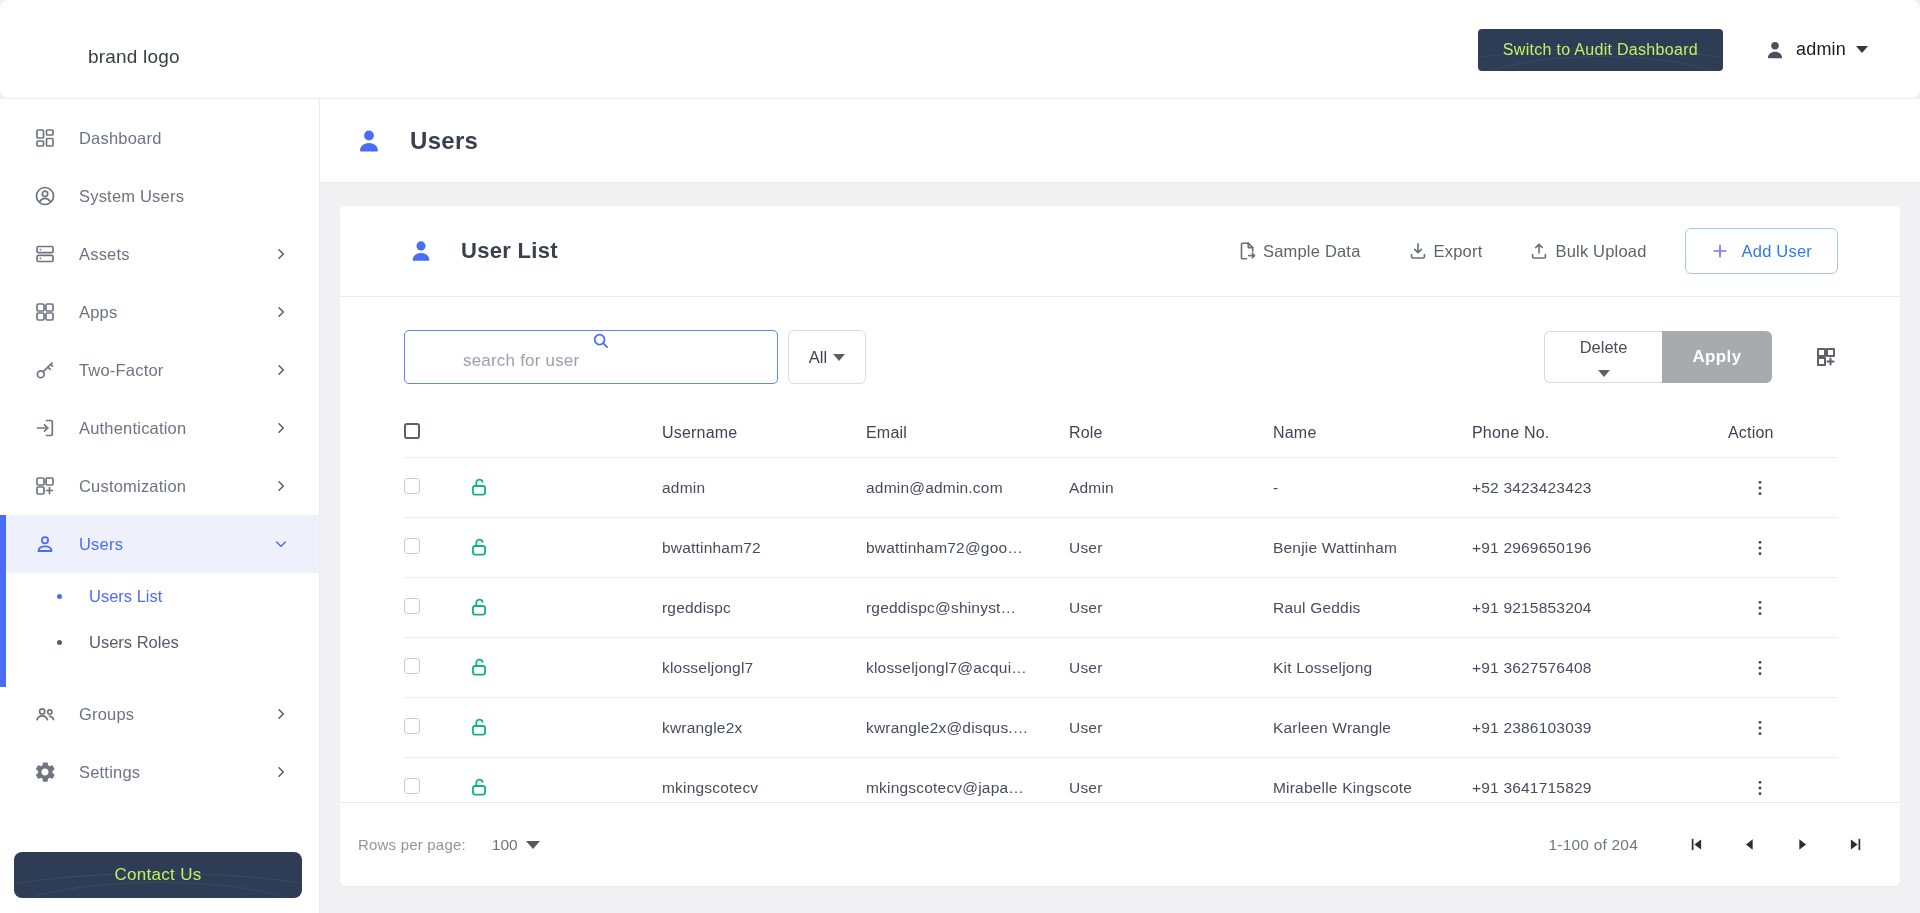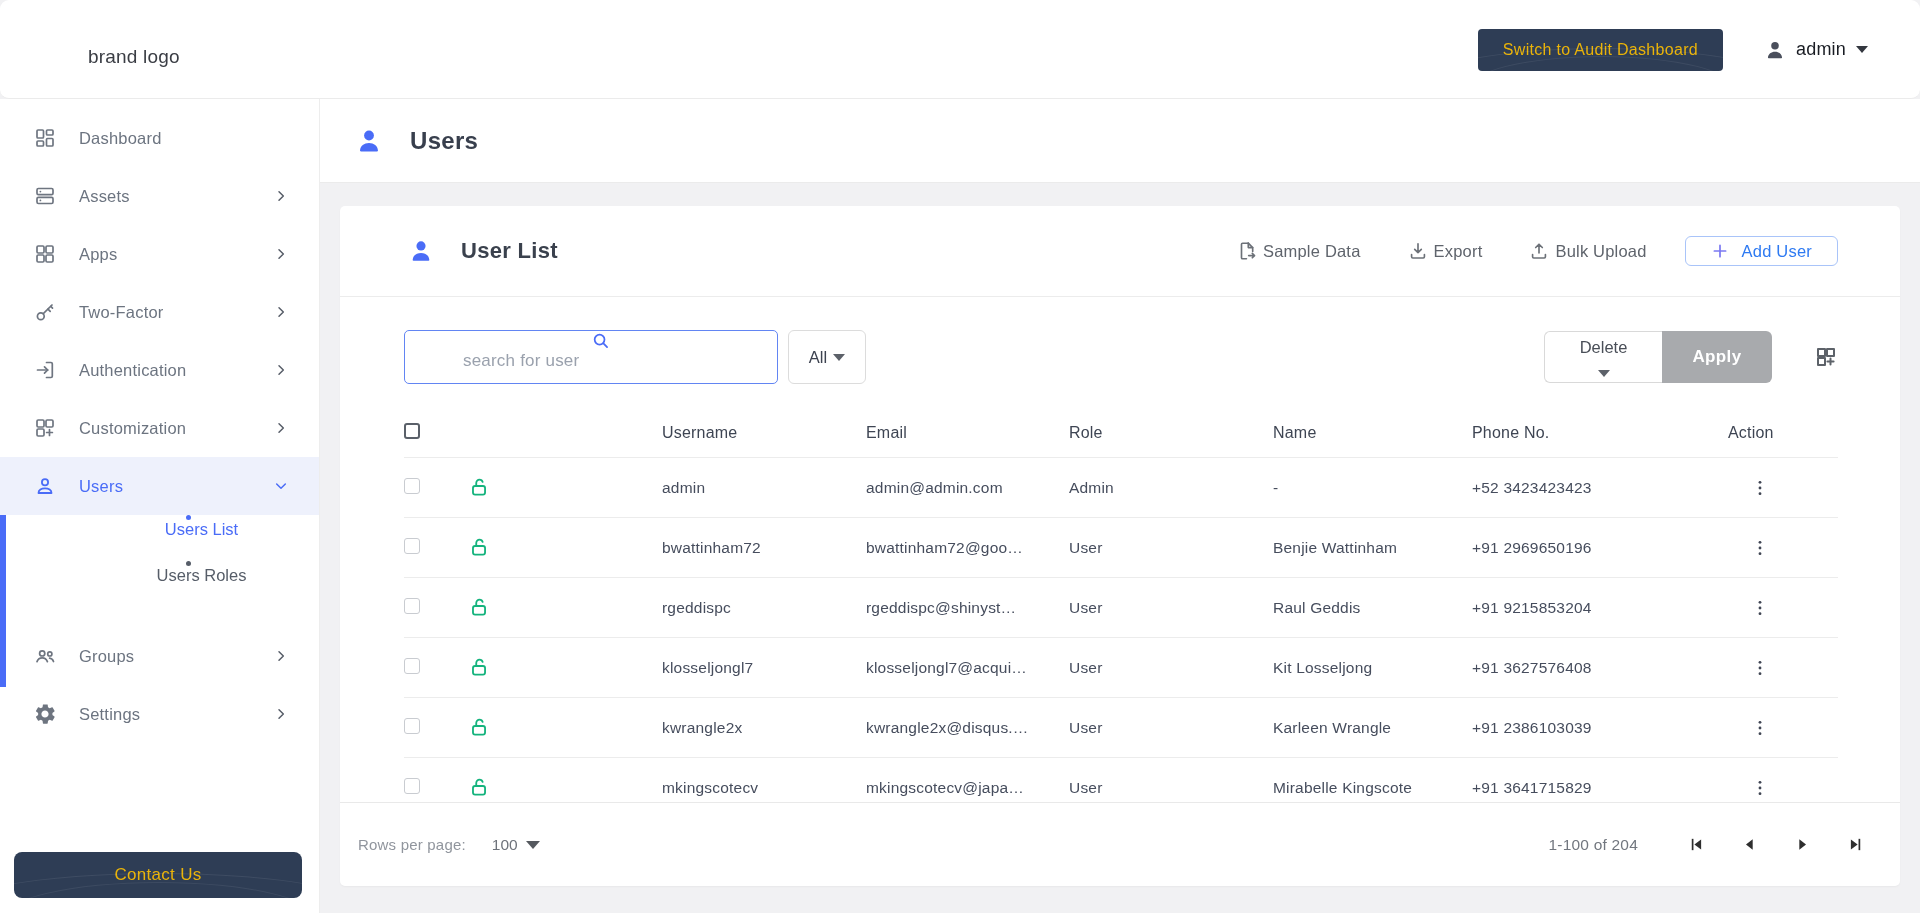--- a/index.html
+++ b/index.html
@@ -3,38 +3,38 @@
 <meta charset="utf-8">
 <style>
   * { margin:0; padding:0; box-sizing:border-box; }
   html,body { width:1920px; height:913px; overflow:hidden; }
   body { font-family:"Liberation Sans", sans-serif; background:#f1f1f3; position:relative; color:#464d5d; }
   svg { display:block; }
 
   
   .topbar { position:absolute; top:0; left:0; right:0; height:99px; background:#fff; border-bottom:1px solid #ebebeb; z-index:5;border-radius:9px; }
   .brand { position:absolute; left:88px; top:46px; font-size:19px; color:#3a3d44; letter-spacing:.2px; }
-  .navy-btn { position:relative; overflow:hidden; background:#2e3d55; color:#eab308; border:none; border-radius:4px; cursor:pointer; font-family:inherit; }
+  .navy-btn { position:relative; overflow:hidden; background:#2e3d55; color:#bef264; border:none; border-radius:4px; cursor:pointer; font-family:inherit; }
   .navy-btn::before { content:""; position:absolute; left:-25%; top:45%; width:150%; height:170%; border-radius:50%; border:1px solid rgba(255,255,255,.08); }
   .navy-btn::after { content:""; position:absolute; left:-5%; top:65%; width:110%; height:160%; border-radius:50%; border:1px solid rgba(255,255,255,.07); }
   .switch-btn { position:absolute; right:197px; top:29px; height:42px; padding:0 25px; font-size:16px; letter-spacing:.3px; display:flex; align-items:center; }
   .user-menu { position:absolute; right:52px; top:0; height:99px; display:flex; align-items:center; gap:10px; cursor:pointer; }
   .user-menu .uname { font-size:18px; color:#191c23; font-weight:500; letter-spacing:.2px; }
 
   
   .sidebar { position:absolute; top:99px; left:0; bottom:0; width:320px; background:#fff; border-right:1px solid #ededed; z-index:4; }
   .nav { padding-top:10px; position:relative; }
   .nav-item { height:58px; display:flex; align-items:center; padding:0 30px 0 33px; color:#6c7480; font-size:16.5px; letter-spacing:.2px; cursor:pointer; position:relative; }
   .nav-item .ic { width:24px; height:24px; color:#6e7580; flex:0 0 24px; }
   .nav-item .lbl { margin-left:22px; }
   .nav-item .chev { margin-left:auto; width:16px; height:16px; color:#565c67; }
   .nav-item.active { background:#eef1fc; color:#4a6cf7; }
   .nav-item.active .ic, .nav-item.active .chev { color:#4a6cf7; }
   .active-bar { position:absolute; left:0; top:416px; width:6px; height:172px; background:#4a6cf7; z-index:2; }
-  .sub-item { height:46px; display:flex; align-items:center; padding-left:57px; font-size:16.5px; color:#565d68; cursor:pointer;flex-direction:column; }
+  .sub-item { height:46px; display:flex; align-items:center; padding-left:57px; font-size:16.5px; color:#565d68; cursor:pointer; }
   .sub-item .dot { width:5px; height:5px; border-radius:50%; background:#565d68; }
   .sub-item .lbl { margin-left:27px; }
   .sub-item.active { color:#4a6cf7; }
   .sub-item.active .dot { background:#4a6cf7; }
   .nav-gap { height:20px; }
   .contact-btn { position:absolute; left:14px; bottom:15px; width:288px; height:46px; border-radius:8px; font-size:17px; letter-spacing:.3px; display:flex; align-items:center; justify-content:center; }
 
   
   .main { position:absolute; left:320px; top:99px; right:0; bottom:0; background:#f1f1f3; }
   .page-titlebar { height:84px; background:#fff; border-bottom:1px solid #ebebeb; display:flex; align-items:center; padding-left:35px; }
@@ -42,21 +42,21 @@
   .page-title { margin-left:27px; font-size:24px; font-weight:600; color:#383f4d; letter-spacing:.3px; }
 
   .card { position:absolute; left:20px; right:20px; top:107px; height:680px; background:#fff; border-radius:5px; box-shadow:0 1px 2px rgba(0,0,0,.04); }
 
   .card-head { height:91px; border-bottom:1px solid #ececec; display:flex; align-items:center; padding:0 62px 0 68px; }
   .card-head .ic { width:26px; height:26px; color:#4a6cf7; }
   .card-title { margin-left:27px; font-size:22px; font-weight:600; color:#3a414d; letter-spacing:.3px; }
   .head-actions { margin-left:auto; display:flex; align-items:center; }
   .tool-link { display:flex; align-items:center; gap:5px; color:#5f646c; font-size:16.5px; letter-spacing:.2px; cursor:pointer; margin-left:46px; background:none; border:none; font-family:inherit; }
   .tool-link .ic { width:22px; height:22px; color:#6c7178; }
-  .add-user-btn { margin-left:38px; height:30px; padding:0 25px; background:#fff; border:1px solid #a9c4f9; border-radius:6px; display:flex; align-items:center; gap:13px; color:#2e7af2; font-size:16.5px; letter-spacing:.2px; cursor:pointer; font-family:inherit; }
+  .add-user-btn { margin-left:38px; height:46px; padding:0 25px; background:#fff; border:1px solid #a9c4f9; border-radius:6px; display:flex; align-items:center; gap:13px; color:#2e7af2; font-size:16.5px; letter-spacing:.2px; cursor:pointer; font-family:inherit; }
   .add-user-btn .plus { width:18px; height:18px; color:#7b79f2; }
 
   .toolbar { display:flex; align-items:center; padding:33px 62px 0 64px; }
   .searchbox { width:374px; height:54px; border:1px solid #6285f3; border-radius:5px; display:flex; align-items:center; padding-left:20px;flex-direction:column; }
   .searchbox .ic { width:20px; height:20px; color:#4a6cf7; flex:0 0 20px; }
   .searchbox input { border:none; outline:none; margin-left:14px; font-size:17px; color:#333; width:290px; font-family:inherit; letter-spacing:.2px; }
   .searchbox input::placeholder { color:#9aa1ad; }
   .select-box { margin-left:10px; height:54px; min-width:78px; border:1px solid #dcdcdc; border-radius:6px; display:flex; align-items:center; justify-content:center; gap:6px; font-size:16.5px; color:#3d4350; cursor:pointer; padding:0 14px; }
   .caret { width:0; height:0; border-left:6px solid transparent; border-right:6px solid transparent; border-top:7px solid #5c6169; }
   .bulk-group { margin-left:auto; display:flex; }
@@ -107,20 +107,28 @@
     <div class="nav-item">
       <svg class="ic" viewBox="0 0 24 24" fill="none" stroke="currentColor" stroke-width="1.7" stroke-linejoin="round">
         <rect x="4" y="4" width="6.5" height="8" rx="1"></rect>
           <rect x="13.5" y="4" width="6.5" height="5" rx="1"></rect>
         <rect x="13.5" y="12.5" width="6.5" height="7.5" rx="1"></rect>
           <rect x="4" y="15" width="6.5" height="5" rx="1"></rect>
       </svg>
       <span class="lbl">Dashboard</span>
     </div>
 
+    <div class="nav-item">
+      <svg class="ic" viewBox="0 0 24 24" fill="none" stroke="currentColor" stroke-width="1.7" stroke-linecap="round">
+        <circle cx="12" cy="12" r="8.5"></circle>
+          <circle cx="12" cy="9.8" r="2.7"></circle>
+        <path d="M6.8 17.5c1.2-2.1 3-3.2 5.2-3.2s4 1.1 5.2 3.2"></path>
+      </svg>
+      <span class="lbl">System Users</span>
+    </div>
 
     <div class="nav-item">
       <svg class="ic" viewBox="0 0 24 24" fill="none" stroke="currentColor" stroke-width="1.7">
         <rect x="4" y="4.5" width="16" height="6.2" rx="1.4"></rect>
           <rect x="4" y="13.3" width="16" height="6.2" rx="1.4"></rect>
         <circle cx="7.4" cy="7.6" r="0.9" fill="currentColor" stroke="none"></circle>
           <circle cx="7.4" cy="16.4" r="0.9" fill="currentColor" stroke="none"></circle>
       </svg>
       <span class="lbl">Assets</span>
       <svg class="chev" viewBox="0 0 24 24" fill="none" stroke="currentColor" stroke-width="2.2" stroke-linecap="round" stroke-linejoin="round">

